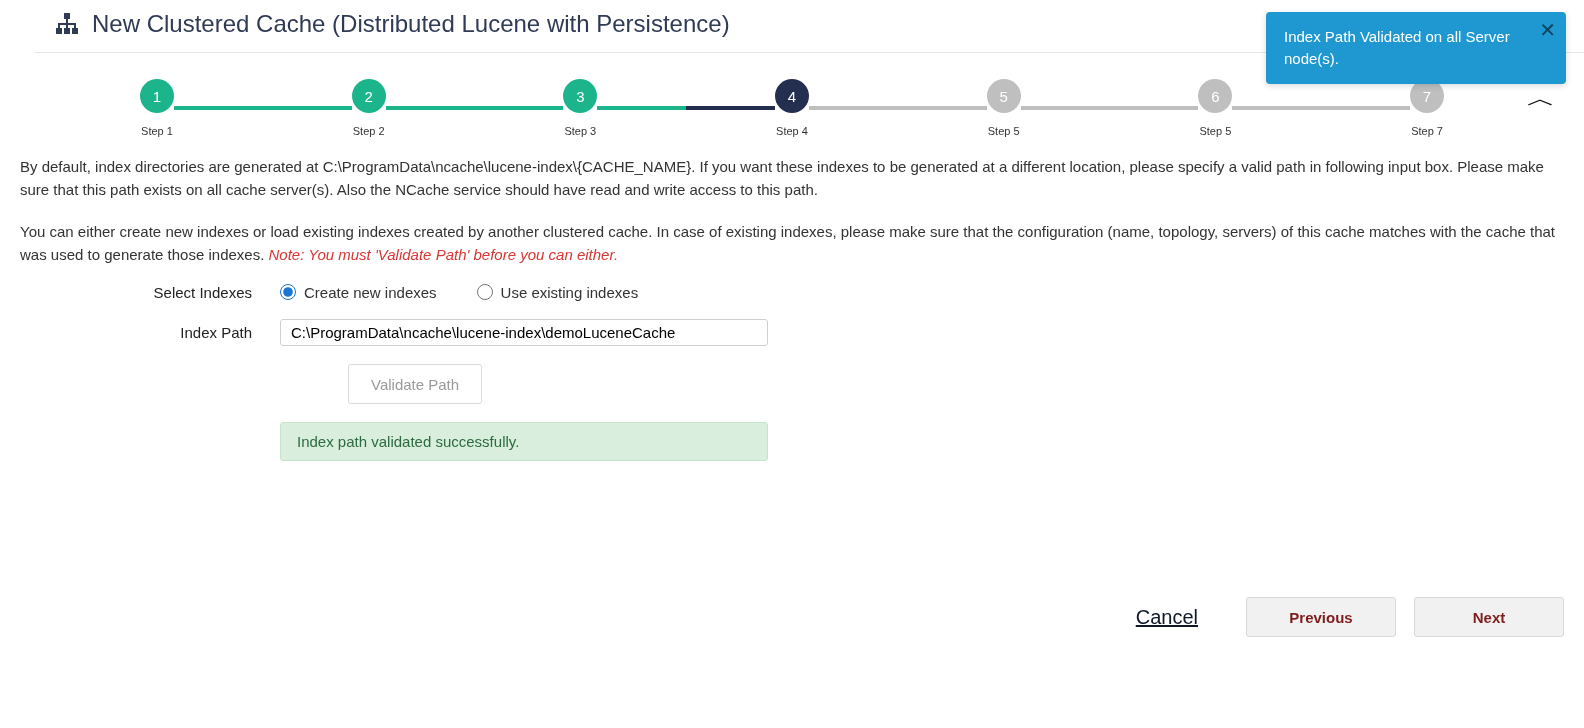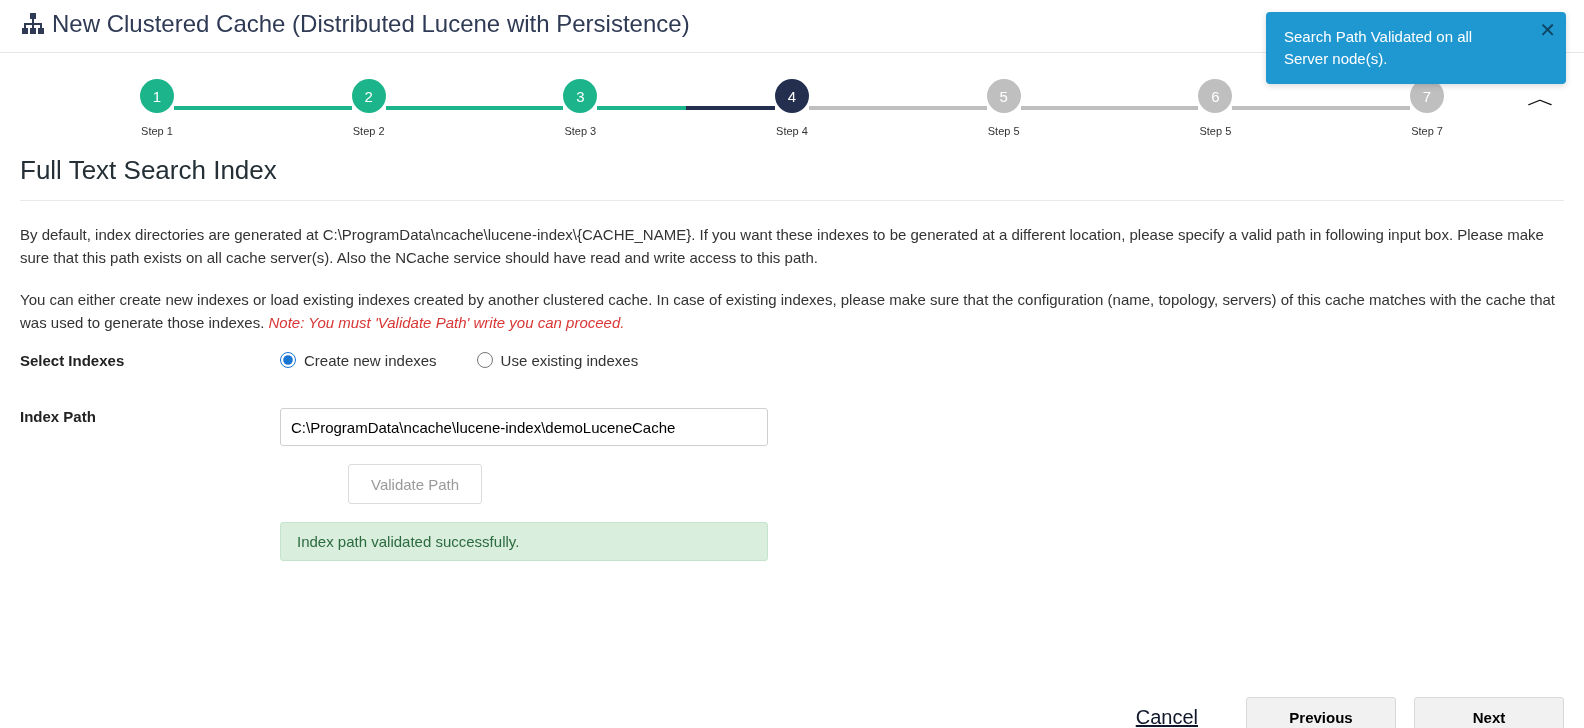--- a/index.html
+++ b/index.html
@@ -9,23 +9,24 @@
     color: #333;
     font-size: 15px;
     width: 1584px;
     position: relative;
   }
 
   
   .page-header {
     display: flex;
     align-items: center;
-    gap: 6px;
+    gap: 12px;
     padding: 10px 28px 14px 20px;
     border-bottom: 1px solid #e6e6e6;
+    margin-left: 34px;
   }
   .page-header .icon svg { display:block; }
   .page-title {
     font-size: 24px;
     font-weight: 400;
     color: #2f3a55;
   }
 
   
   .toast {
@@ -84,31 +85,31 @@
   }
   .desc { line-height: 1.55; margin-bottom: 18px; color: #333; }
   .desc .warn { color: #d93636; font-style: italic; }
 
   
   .form { margin-top: 6px; }
   .row {
     display: flex; align-items: center; margin-bottom: 18px;
   }
   .row .label {
-    width: 260px; text-align: left; padding-right: 28px;
-    font-weight: 700; color: #222;
+    width: 260px; text-align: right; padding-right: 28px;
+    font-weight: 400; color: #222;
   }
   .radios { display: flex; gap: 40px; align-items: center; }
   .radio { display: flex; align-items: flex-start; gap: 8px; cursor: pointer; }
   .radio input { width: 16px; height: 16px; accent-color: #1976d2; }
 
   .text-input {
-    width: 488px; height: 38px; padding: 6px 10px;
+    width: 488px; height: 27px; padding: 6px 10px;
     border: 1px solid #cfcfcf; border-radius: 3px;
-    font-size: 15px; font-family: inherit; margin-top: 21px;
+    font-size: 15px; font-family: inherit;
   }
   .validate-btn {
     margin-left: 328px;
     height: 40px; padding: 0 22px;
     background: #fff; border: 1px solid #dcdcdc; border-radius: 3px;
     color: #9a9a9a; font-weight: 400; font-size: 15px;
     cursor: not-allowed;
   }
 
   .success-box {
@@ -124,41 +125,41 @@
     padding: 16px 20px;
     display: flex; align-items: center; justify-content: flex-end; gap: 18px;
   }
   .cancel-link {
     color: #0f172a; text-decoration: underline; cursor: pointer;
     margin-right: 30px; font-size: 20px;
   }
   .nav-btn {
     min-width: 150px; height: 40px;
     background: #f1f1f1; border: 1px solid #d9d9d9; border-radius: 3px;
-    font-weight: 600; font-size: 15px; color: #000000; cursor: pointer;
+    font-weight: 600; font-size: 15px; color: #7f1d1d; cursor: pointer;
   }
 </style>
 </head>
 <body>
 
 <div class="page-header">
   <span class="icon">
     <svg width="26" height="24" viewBox="0 0 26 24">
       <rect x="10" y="1" width="6" height="6" fill="#2f3a55"></rect>
       <rect x="2" y="16" width="6" height="6" fill="#2f3a55"></rect>
       <rect x="10" y="16" width="6" height="6" fill="#2f3a55"></rect>
       <rect x="18" y="16" width="6" height="6" fill="#2f3a55"></rect>
       <path d="M13 7 V12 M5 16 V12 H21 V16 M13 12 V16" stroke="#2f3a55" stroke-width="2" fill="none"></path>
     </svg>
   </span>
   <h1 class="page-title">New Clustered Cache (Distributed Lucene with Persistence)</h1>
 </div>
 
 <div class="toast">
-  <span>Search Path Validated on all Server node(s).</span>
+  <span>Index Path Validated on all Server node(s).</span>
   <span class="close">✕</span>
 </div>
 <div class="toast-arrow">︿</div>
 
 <div class="stepper-wrap">
   <div class="stepper" id="stepper">
       <div class="step">
         <div class="dot done">1</div>
         <div class="step-label">Step 1</div>
       </div>
@@ -189,26 +190,25 @@
       </div>
       <div class="connector"></div>
       <div class="step">
         <div class="dot future">7</div>
         <div class="step-label">Step 7</div>
       </div>
     </div>
 </div>
 
 <div class="main">
-  <h2 class="section-title">Full Text Search Index</h2>
 
   <p class="desc">By default, index directories are generated at C:\ProgramData\ncache\lucene-index\{CACHE_NAME}. If you want these indexes to be generated at a different location, please specify a valid path in following input box. Please make sure that this path exists on all cache server(s). Also the NCache service should have read and write access to this path.</p>
   <p class="desc">
     <span>You can either create new indexes or load existing indexes created by another clustered cache. In case of existing indexes, please make sure that the configuration (name, topology, servers) of this cache matches with the cache that was used to generate those indexes. </span>
-    <span class="warn">Note: You must 'Validate Path' write you can proceed.</span>
+    <span class="warn">Note: You must 'Validate Path' before you can either.</span>
   </p>
 
   <div class="form">
 
     <div class="row">
       <div class="label">Select Indexes</div>
       <div class="radios">
         <label class="radio">
           <input type="radio" name="idx" checked="" style="">
           <span>Create new indexes</span>

